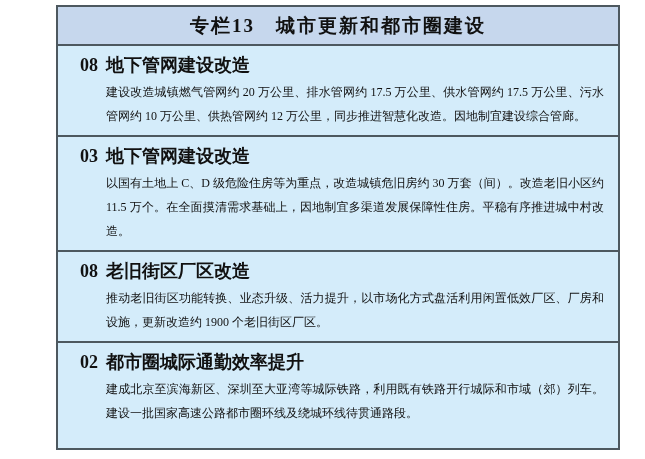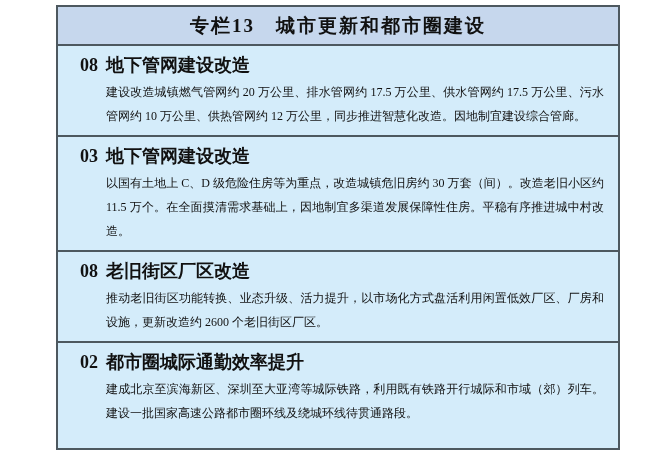--- a/index.html
+++ b/index.html
@@ -72,21 +72,21 @@
       <span class="section-title">地下管网建设改造</span>
     </div>
     <p class="section-body">以国有土地上 C、D 级危险住房等为重点，改造城镇危旧房约 30 万套（间）。改造老旧小区约 11.5 万个。在全面摸清需求基础上，因地制宜多渠道发展保障性住房。平稳有序推进城中村改造。</p>
   </section>
 
   <section class="section">
     <div class="section-head">
       <span class="section-num">08</span>
       <span class="section-title">老旧街区厂区改造</span>
     </div>
-    <p class="section-body">推动老旧街区功能转换、业态升级、活力提升，以市场化方式盘活利用闲置低效厂区、厂房和设施，更新改造约 2600 个老旧街区厂区。</p>
+    <p class="section-body">推动老旧街区功能转换、业态升级、活力提升，以市场化方式盘活利用闲置低效厂区、厂房和设施，更新改造约 1900 个老旧街区厂区。</p>
   </section>
 
   <section class="section">
     <div class="section-head">
       <span class="section-num">02</span>
       <span class="section-title">都市圈城际通勤效率提升</span>
     </div>
     <p class="section-body">建成北京至滨海新区、深圳至大亚湾等城际铁路，利用既有铁路开行城际和市域（郊）列车。建设一批国家高速公路都市圈环线及绕城环线待贯通路段。</p>
   </section>
 </div>

